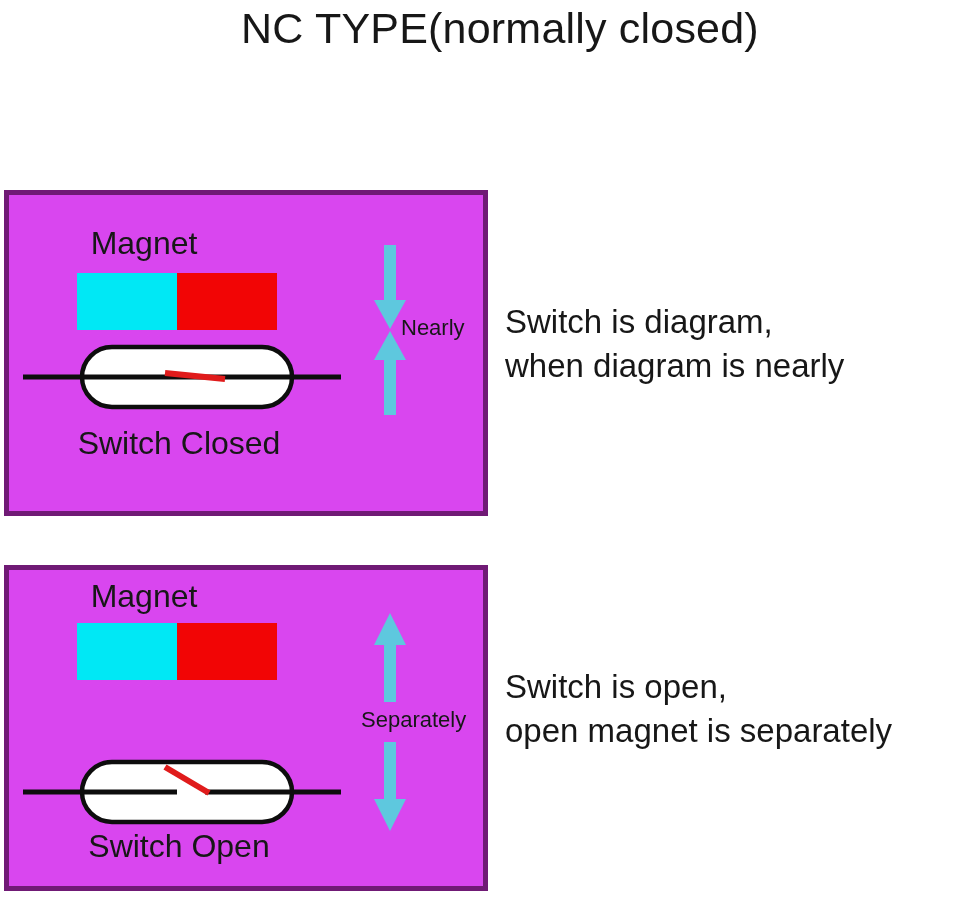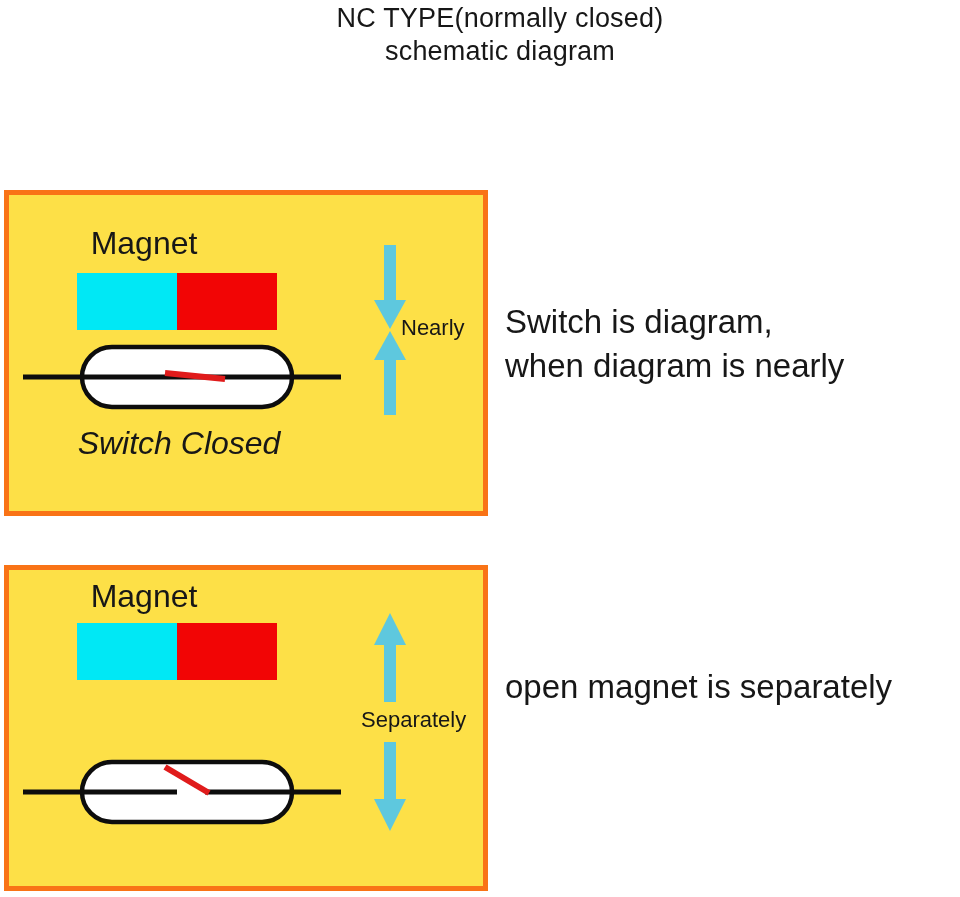--- a/index.html
+++ b/index.html
@@ -19,34 +19,34 @@
   
   #title-block {
     position: absolute;
     top: 2px;
     left: 0;
     width: 960px;
     text-align: center;
     line-height: 1.22;
   }
   #title-block .title-line {
-    font-size: 27px;
+    font-size: 43px;
     font-weight: 400;
     letter-spacing: 0.2px;
     color: #171717;
     white-space: nowrap;
     margin-left: 40px;
   }
 
   
   .panel {
     position: absolute;
     box-sizing: border-box;
-    border: 5px solid #f97316;
-    background: #fde047;
+    border: 5px solid #701a75;
+    background: #d946ef;
   }
   #panel-closed {
     left: 4px;
     top: 190px;
     width: 484px;
     height: 326px;
   }
   #panel-open {
     left: 4px;
     top: 565px;
@@ -92,21 +92,20 @@
 
   
   .switch-state-label {
     position: absolute;
     left: 0;
     width: 340px;
     text-align: center;
     font-size: 32px;
     color: #171717;
     white-space: nowrap;
-    font-style: italic;
   }
 
   
   .arrow-group {
     position: absolute;
   }
   .arrow-group svg { display: block; }
   .proximity-label {
     position: absolute;
     font-size: 22px;
@@ -121,21 +120,20 @@
     line-height: 1.34;
     color: #171717;
     white-space: nowrap;
   }
 </style>
 </head>
 <body>
 
 <div id="title-block">
   <div class="title-line">NC TYPE(normally closed)</div>
-  <div class="title-line">schematic diagram</div>
 </div>
 
 <div class="panel" id="panel-closed">
 
   <div class="magnet-label" style="top:30px;">Magnet</div>
 
   <div class="magnet-bar" style="left:68px; top:78px;">
     <div class="magnet-pole-north"></div>
     <div class="magnet-pole-south"></div>
   </div>
@@ -184,20 +182,21 @@
     <svg width="330" height="74" viewBox="0 0 330 74">
       <rect x="65" y="7" width="210" height="60" rx="30" ry="30" fill="#ffffff" stroke="#0d0d0d" stroke-width="4.5"></rect>
 
       <line x1="6" y1="37" x2="160" y2="37" stroke="#0d0d0d" stroke-width="5"></line>
       <line x1="188" y1="37" x2="324" y2="37" stroke="#0d0d0d" stroke-width="5"></line>
 
       <line x1="148" y1="12" x2="192" y2="38" stroke="#e01b1b" stroke-width="6" stroke-linecap="butt"></line>
     </svg>
   </div>
 
+  <div class="switch-state-label" style="top:258px;">Switch Open</div>
 
   <div class="arrow-group" style="left:352px; top:32px;">
     <svg width="58" height="240" viewBox="0 0 58 240">
 
       <g>
         <polygon points="13,43 45,43 29,11" fill="#5ec8de"></polygon>
         <rect x="23" y="40" width="12" height="60" fill="#5ec8de"></rect>
       </g>
 
       <g>
@@ -209,14 +208,15 @@
 
   <div class="proximity-label" style="left:352px; top:137px;">Separately</div>
 </div>
 
 <div class="description" style="left:505px; top:300px;">
   <div>Switch is diagram,</div>
   <div>when diagram is nearly</div>
 </div>
 
 <div class="description" style="left:505px; top:665px;">
+  <div>Switch is open,</div>
   <div>open magnet is separately</div>
 </div>
 
 </body></html>

